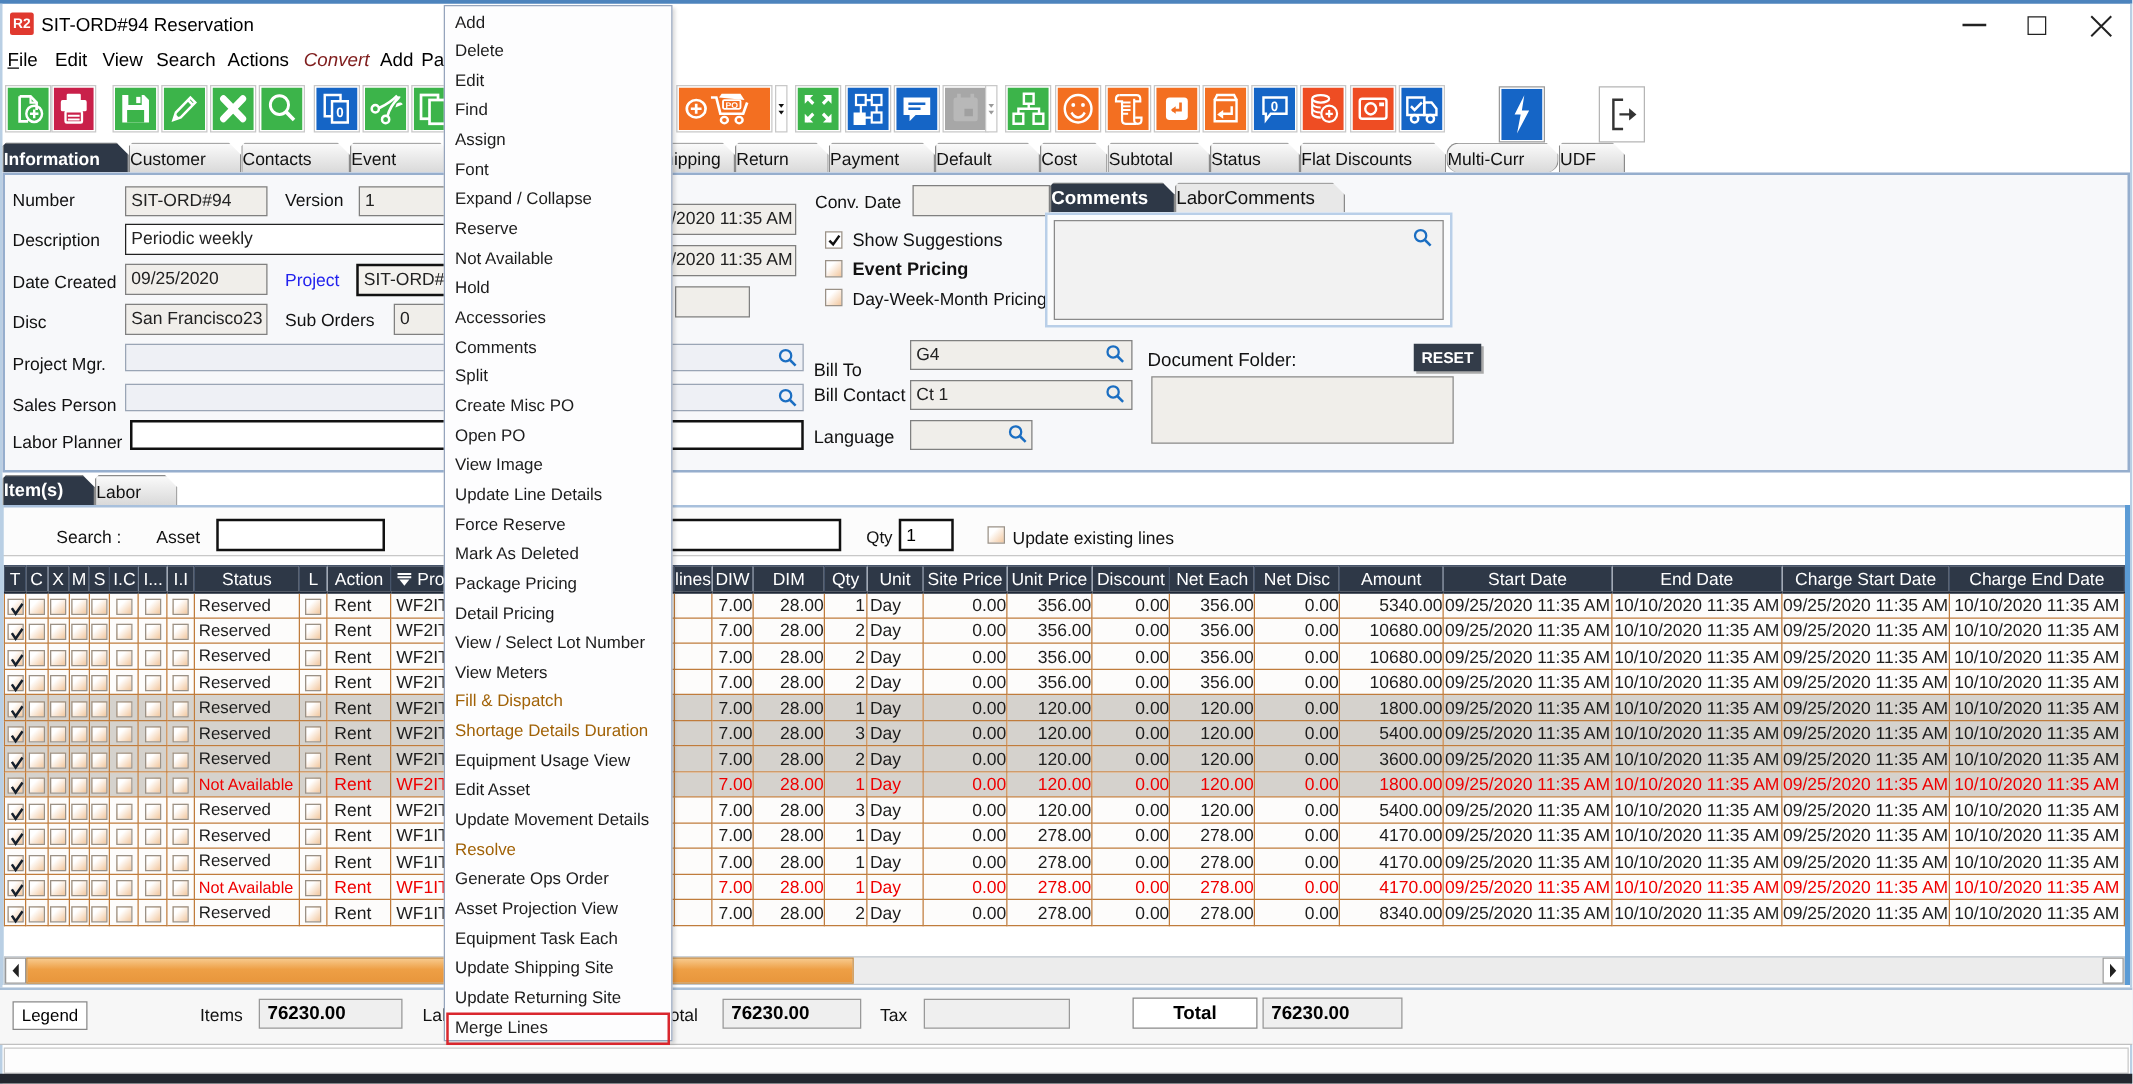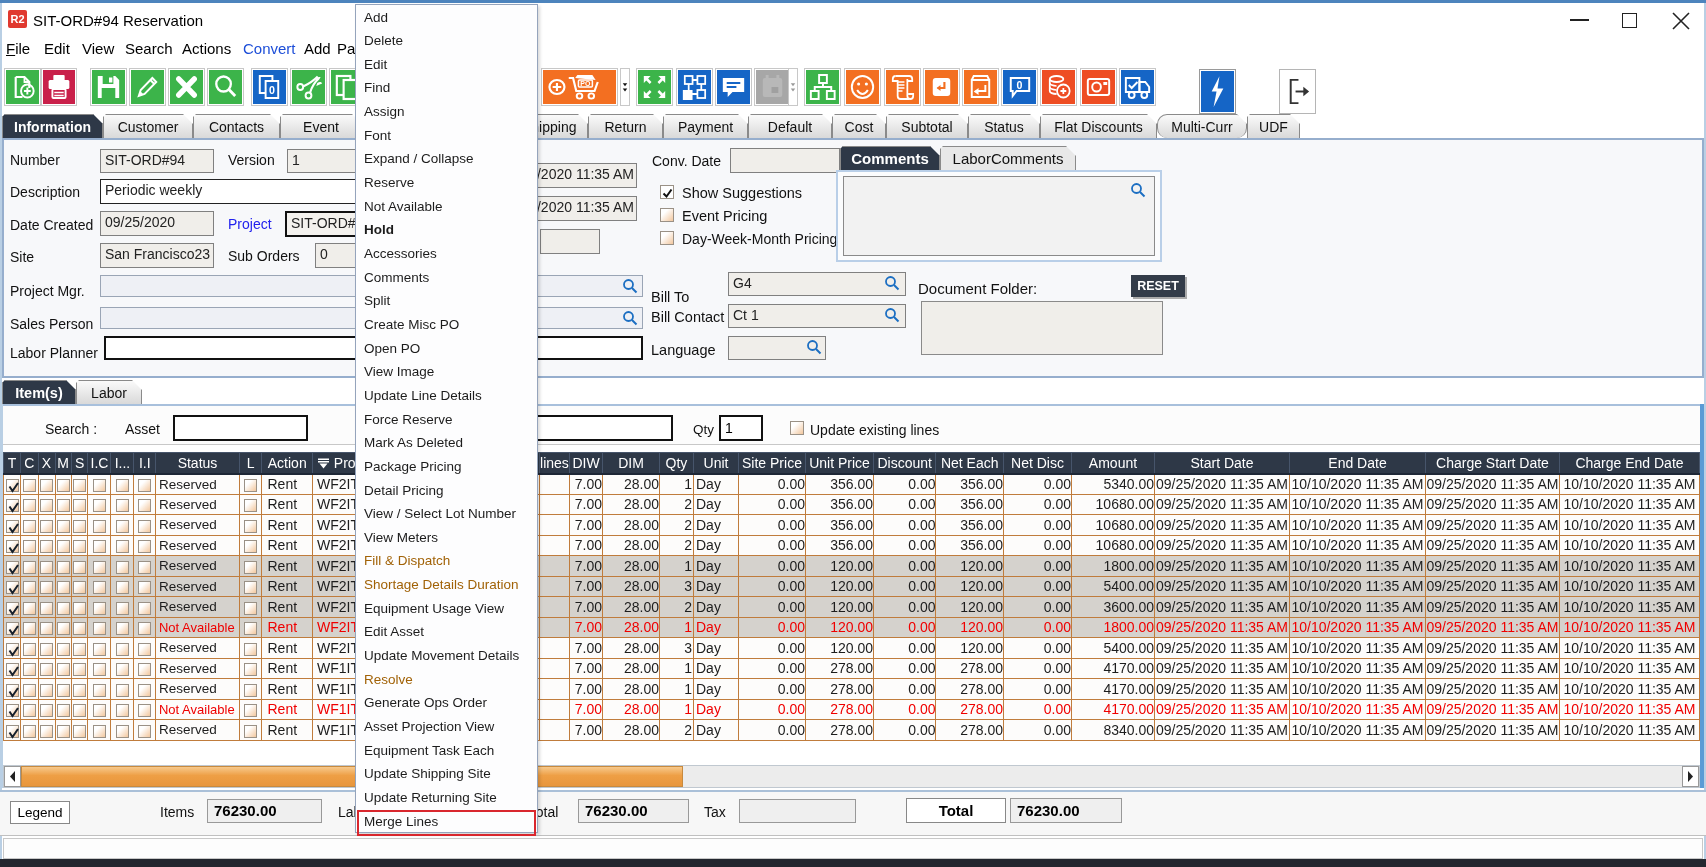--- a/index.html
+++ b/index.html
@@ -1,18 +1,18 @@
 <!DOCTYPE html>
 <html><head><meta charset="utf-8"><style>
 *{margin:0;padding:0;box-sizing:border-box;font-family:"Liberation Sans",sans-serif;}
 body{width:1706px;height:867px;position:relative;background:#fff;overflow:hidden;}
 .abs{position:absolute;}
 .tbtn{position:absolute;top:68px;height:38px;border:1px solid #c8c8c8;background:#fff;padding:1px;}
 .tbtn svg{display:block;width:100%;height:100%;}
-.tab{position:absolute;height:24px;background:linear-gradient(#fafafa,#d9d9d9);border:1px solid #8a8a8a;border-bottom:none;color:#111;font-size:14px;text-align:center;line-height:24px;clip-path:polygon(0 100%,0 3px,3px 0,calc(100% - 10px) 0,100% 10px,100% 100%);}
+.tab{position:absolute;height:24px;background:linear-gradient(#fafafa,#d9d9d9);border:1px solid #8a8a8a;border-bottom:none;color:#111;font-size:14px;line-height:24px;clip-path:polygon(0 100%,0 3px,3px 0,calc(100% - 10px) 0,100% 10px,100% 100%);}
 .tabsel{background:#2e3847;color:#fff;font-weight:bold;}
 .lbl{position:absolute;font-size:13.5px;color:#111;white-space:nowrap;}
 .fld{position:absolute;background:#f0eeea;border:1px solid #808080;font-size:14px;color:#222;padding:2px 4px;white-space:nowrap;overflow:hidden;}
 .cb{position:absolute;width:14px;height:14px;border:1px solid #9a9186;background:linear-gradient(135deg,#ffffff 30%,#f2c79e 100%);}
 .mag{position:absolute;width:16px;height:16px;}
 table.grid{border-collapse:collapse;table-layout:fixed;}
 table.grid td,table.grid th{border:1px solid #c07c3c;font-size:14px;overflow:hidden;white-space:nowrap;padding:0;height:20.5px;}
 table.grid th{background:#2e3847;color:#fff;font-weight:normal;border:1px solid #47556b;border-bottom:2px solid #1e2736;height:21px;}
 .num{text-align:right;padding-right:4px;}
 .dt{text-align:center;font-size:13px;}
@@ -28,21 +28,21 @@
 <div class="abs" style="left:1570px;top:19px;width:19px;height:1.6px;background:#222;"></div>
 <div class="abs" style="left:1622px;top:13px;width:15px;height:15px;border:1.6px solid #222;"></div>
 <svg class="abs" style="left:1672px;top:12px;" width="18" height="18">
     <path d="M1 1 L17 17 M17 1 L1 17" stroke="#222" stroke-width="1.6"></path>
   </svg>
 <div class="abs" style="left:6px;top:40px;font-size:15px;color:#000;text-align:right;"><span style="text-decoration:underline;">F</span>ile</div>
 <div class="abs" style="left:44px;top:40px;font-size:15px;color:#000;">Edit</div>
 <div class="abs" style="left:82px;top:40px;font-size:15px;color:#000;">View</div>
 <div class="abs" style="left:125px;top:40px;font-size:15px;color:#000;">Search</div>
 <div class="abs" style="left:182px;top:40px;font-size:15px;color:#000;">Actions</div>
-<div class="abs" style="left:243px;top:40px;font-size:15px;color:#1d4ed8;">Convert</div>
+<div class="abs" style="left:243px;top:40px;font-size:15px;color:#7f1d1d;font-style:italic;">Convert</div>
 <div class="abs" style="left:304px;top:40px;font-size:15px;color:#000;">Add</div>
 <div class="abs" style="left:337px;top:40px;font-size:15px;color:#000;">Pa</div>
 <div class="tbtn" style="left:4px;width:37px;top:68px;height:38px;">
     <svg viewBox="0 0 34 34" preserveAspectRatio="none">
       <rect x="0" y="0" width="34" height="34" fill="#3cb44a"></rect>
       <path d="M10 7h9l5 5v6" fill="none" stroke="#fff" stroke-width="2.2"></path>
       <path d="M19 7v5h5" fill="none" stroke="#fff" stroke-width="1.8"></path>
       <path d="M10 7v20h7" fill="none" stroke="#fff" stroke-width="2.2"></path>
       <circle cx="22" cy="21" r="6.5" fill="none" stroke="#fff" stroke-width="2"></circle>
       <path d="M22 17.5v7M18.5 21h7" stroke="#fff" stroke-width="2"></path>
@@ -285,21 +285,21 @@
 <div class="tab" style="left:832px;top:114px;width:54px;">Cost</div>
 <div class="tab" style="left:886px;top:114px;width:82px;">Subtotal</div>
 <div class="tab" style="left:968px;top:114px;width:72px;">Status</div>
 <div class="tab" style="left:1040px;top:114px;width:117px;">Flat Discounts</div>
 <div class="tab" style="left:1157px;top:114px;width:90px;border-radius:10px;">Multi-Curr</div>
 <div class="tab" style="left:1247px;top:114px;width:53px;">UDF</div>
 <div class="abs" style="left:2px;top:138px;width:1702px;height:240px;background:#f7f8fa;border:2px solid #96aecd;"></div>
 <div class="lbl" style="left:10px;top:152px;font-size:14px;">Number</div>
 <div class="lbl" style="left:10px;top:184px;font-size:14px;">Description</div>
 <div class="lbl" style="left:10px;top:217px;font-size:14px;">Date Created</div>
-<div class="lbl" style="left:10px;top:249px;font-size:14px;">Site</div>
+<div class="lbl" style="left:10px;top:249px;font-size:14px;">Disc</div>
 <div class="lbl" style="left:10px;top:283px;font-size:14px;">Project Mgr.</div>
 <div class="lbl" style="left:10px;top:316px;font-size:14px;">Sales Person</div>
 <div class="lbl" style="left:10px;top:345px;font-size:14px;">Labor Planner</div>
 <div class="lbl" style="left:228px;top:152px;font-size:14px;">Version</div>
 <div class="lbl" style="left:228px;top:216px;font-size:14px;color:#2222ee;">Project</div>
 <div class="lbl" style="left:228px;top:248px;font-size:14px;">Sub Orders</div>
 <div class="fld" style="left:100px;top:149px;width:114px;height:24px;">SIT-ORD#94</div>
 <div class="fld" style="left:287px;top:149px;width:75px;height:24px;">1</div>
 <div class="fld" style="left:100px;top:179px;width:262px;height:25px;background:#fff;border:1.5px solid #222;">Periodic weekly</div>
 <div class="fld" style="left:100px;top:211px;width:114px;height:25px;">09/25/2020</div>
@@ -324,21 +324,21 @@
     <span style="float:right">10/10/2020 11:35 AM</span>
   </div>
 <div class="fld" style="left:540px;top:229px;width:60px;height:25px;"></div>
 <div class="lbl" style="left:652px;top:153px;font-size:14px;">Conv. Date</div>
 <div class="fld" style="left:730px;top:148px;width:110px;height:25px;"></div>
 <div class="cb" style="left:660px;top:185px;background:#fff;"><svg width="13" height="13" viewBox="0 0 13 13">
       <path d="M2.5 6.5l3 3 5-7" fill="none" stroke="#111" stroke-width="2"></path>
     </svg></div>
 <div class="lbl" style="left:682px;top:185px;font-size:14.5px;">Show Suggestions</div>
 <div class="cb" style="left:660px;top:208px;"></div>
-<div class="lbl" style="left:682px;top:208px;font-size:14.5px;">Event Pricing</div>
+<div class="lbl" style="left:682px;top:208px;font-size:14.5px;font-weight:bold;">Event Pricing</div>
 <div class="cb" style="left:660px;top:231px;"></div>
 <div class="lbl" style="left:682px;top:231px;font-size:14px;">Day-Week-Month Pricing</div>
 <div class="tab tabsel" style="left:840px;top:146px;width:100px;height:24px;font-size:15px;">Comments</div>
 <div class="tab" style="left:940px;top:146px;width:136px;height:24px;font-size:15px;background:#e8e8e8;">LaborComments</div>
 <div class="abs" style="left:836px;top:170px;width:326px;height:92px;background:#fbfcfd;border:2px solid #b9cfe8;"></div>
 <div class="abs" style="left:843px;top:176px;width:312px;height:80px;background:#f2f2f2;border:1px solid #8a8a8a;"></div>
 <svg class="mag" style="left:1130px;top:182px;width:16.0px;height:16.0px;" viewBox="0 0 16 16">
     <circle cx="6.5" cy="6.5" r="4.5" fill="none" stroke="#1b6ec2" stroke-width="1.8"></circle>
     <path d="M10 10l4.5 4.5" stroke="#1b6ec2" stroke-width="2"></path>
   </svg>
@@ -868,21 +868,21 @@
 <div class="menu">
 <div class="mi" style="top:4.5px;">Add</div>
 <div class="mi" style="top:28.1px;">Delete</div>
 <div class="mi" style="top:51.8px;">Edit</div>
 <div class="mi" style="top:75.4px;">Find</div>
 <div class="mi" style="top:99.1px;">Assign</div>
 <div class="mi" style="top:122.8px;">Font</div>
 <div class="mi" style="top:146.4px;">Expand / Collapse</div>
 <div class="mi" style="top:170.0px;">Reserve</div>
 <div class="mi" style="top:193.7px;">Not Available</div>
-<div class="mi" style="top:217.3px;font-weight:bold;">Hold</div>
+<div class="mi" style="top:217.3px;">Hold</div>
 <div class="mi" style="top:241.0px;">Accessories</div>
 <div class="mi" style="top:264.6px;">Comments</div>
 <div class="mi" style="top:288.3px;">Split</div>
 <div class="mi" style="top:311.9px;">Create Misc PO</div>
 <div class="mi" style="top:335.6px;">Open PO</div>
 <div class="mi" style="top:359.2px;">View Image</div>
 <div class="mi" style="top:382.9px;">Update Line Details</div>
 <div class="mi" style="top:406.5px;">Force Reserve</div>
 <div class="mi" style="top:430.2px;">Mark As Deleted</div>
 <div class="mi" style="top:453.8px;">Package Pricing</div>

